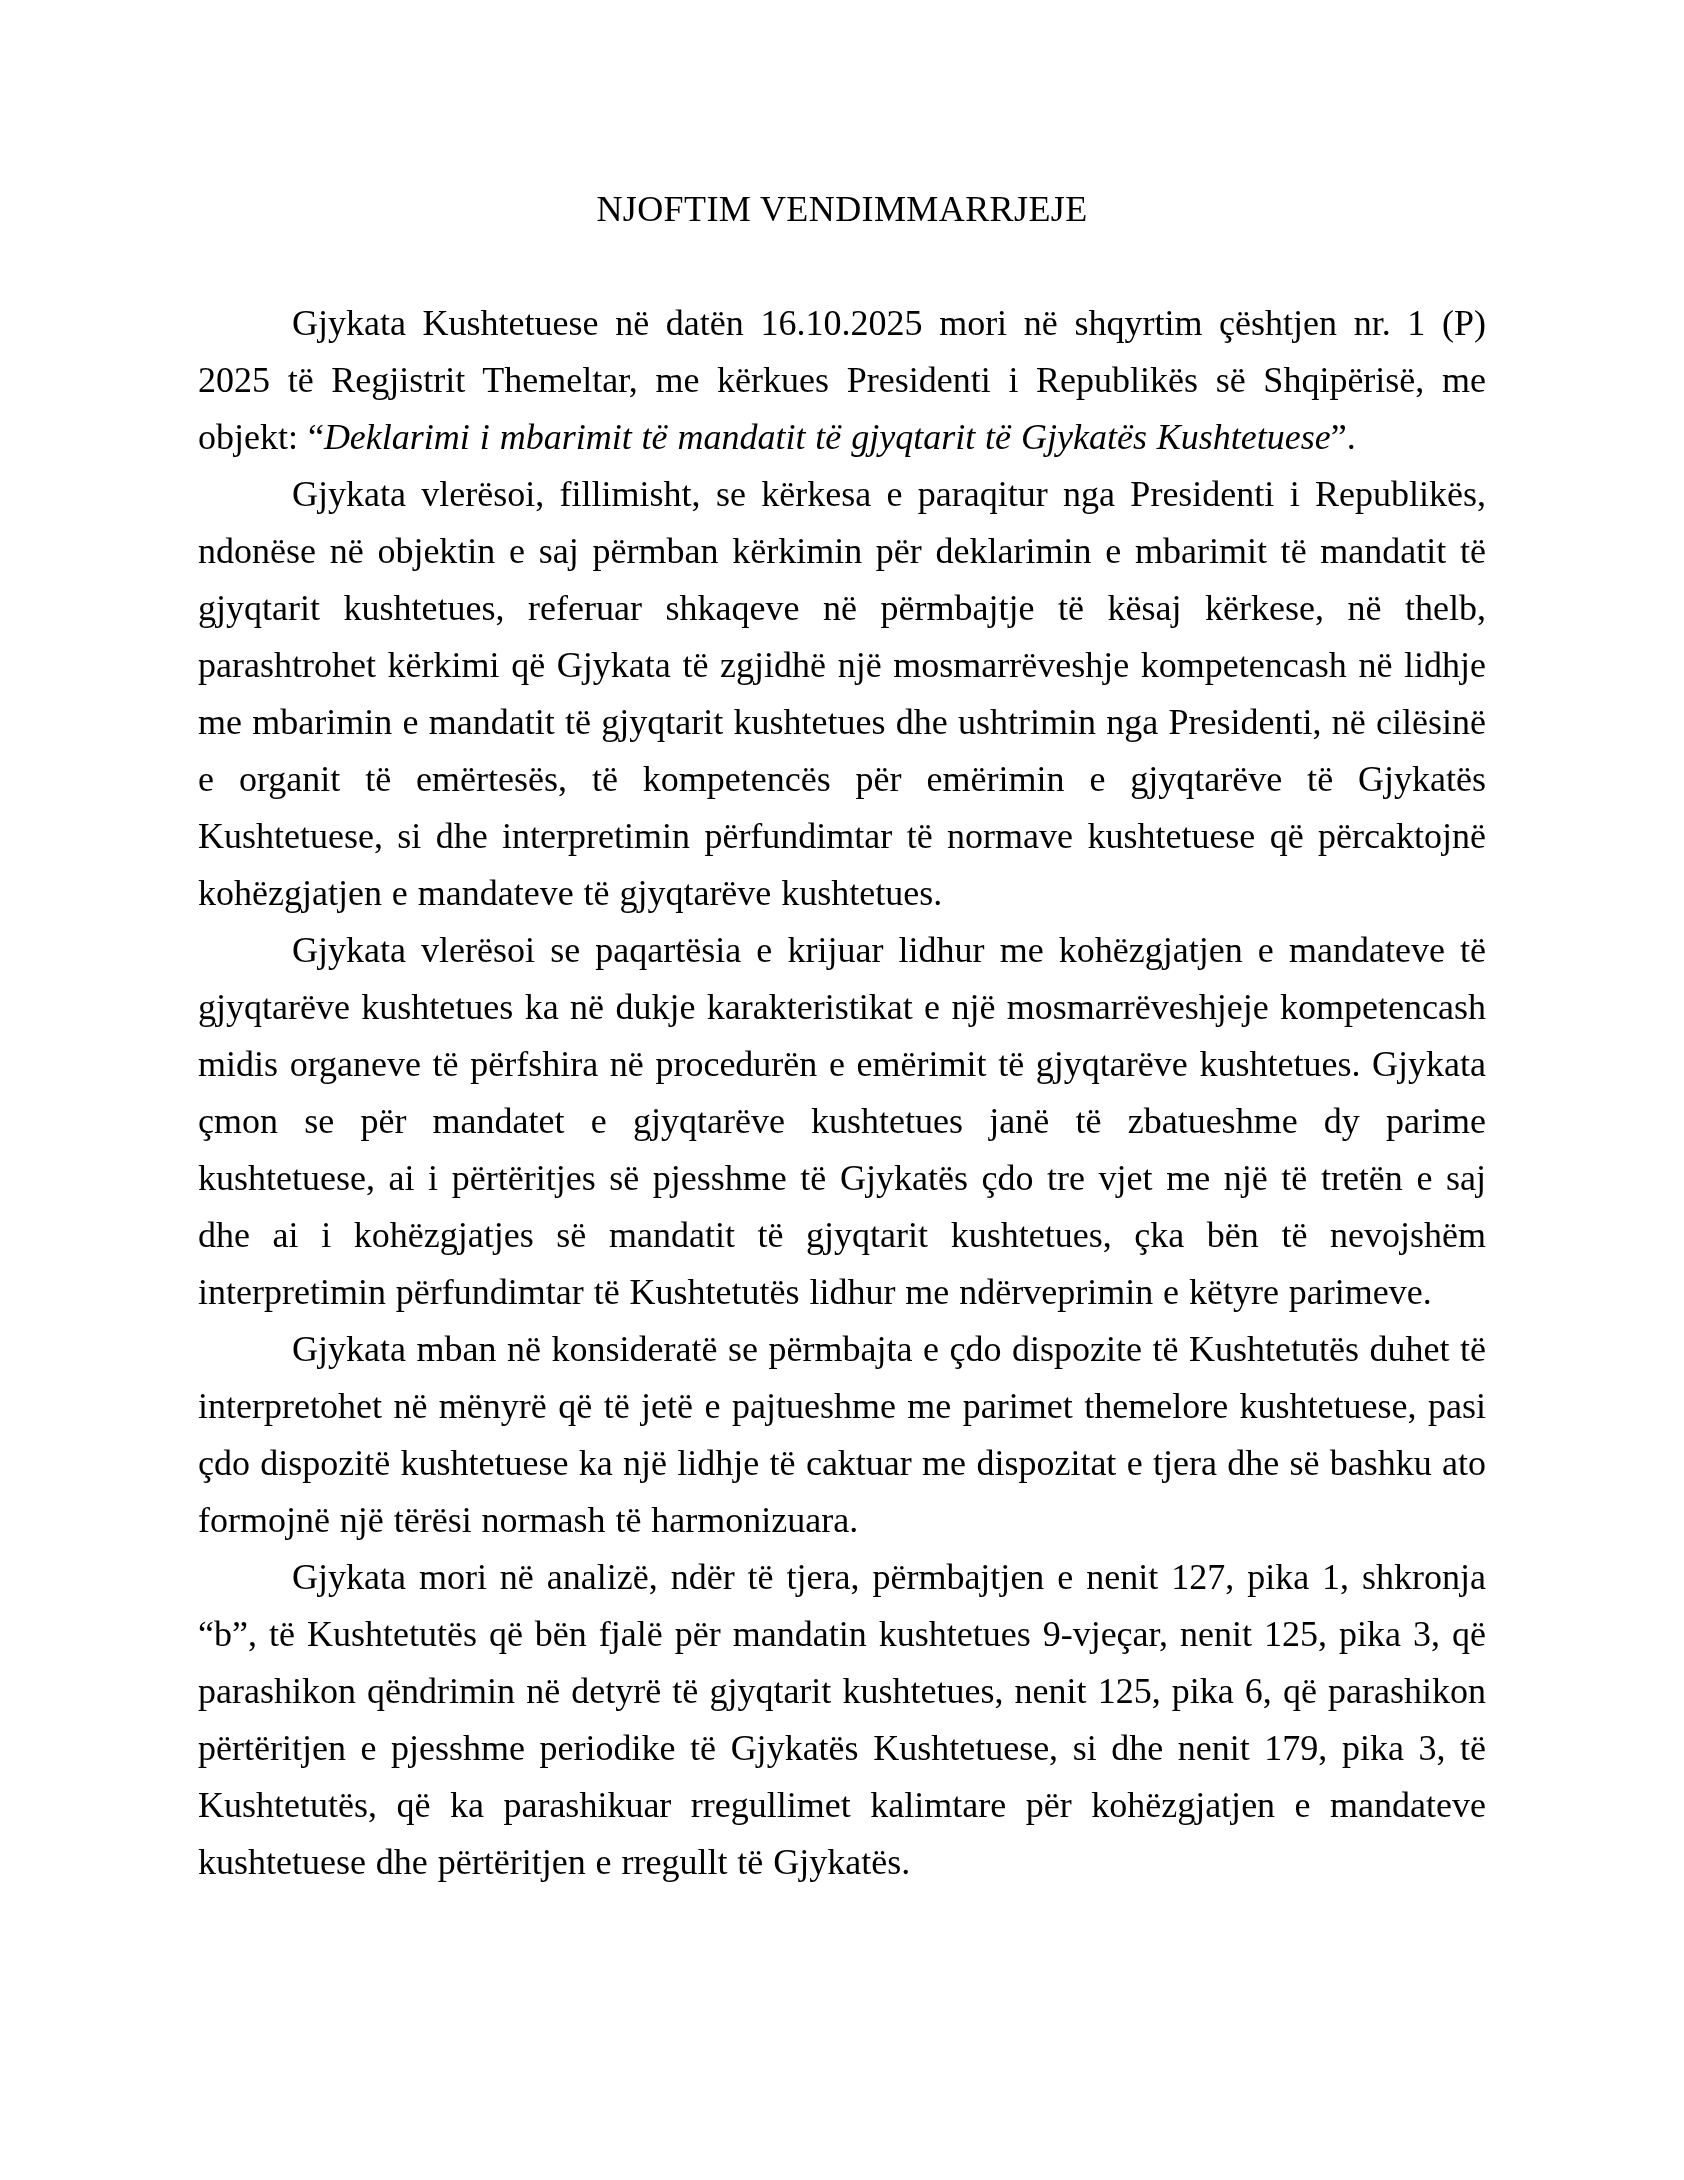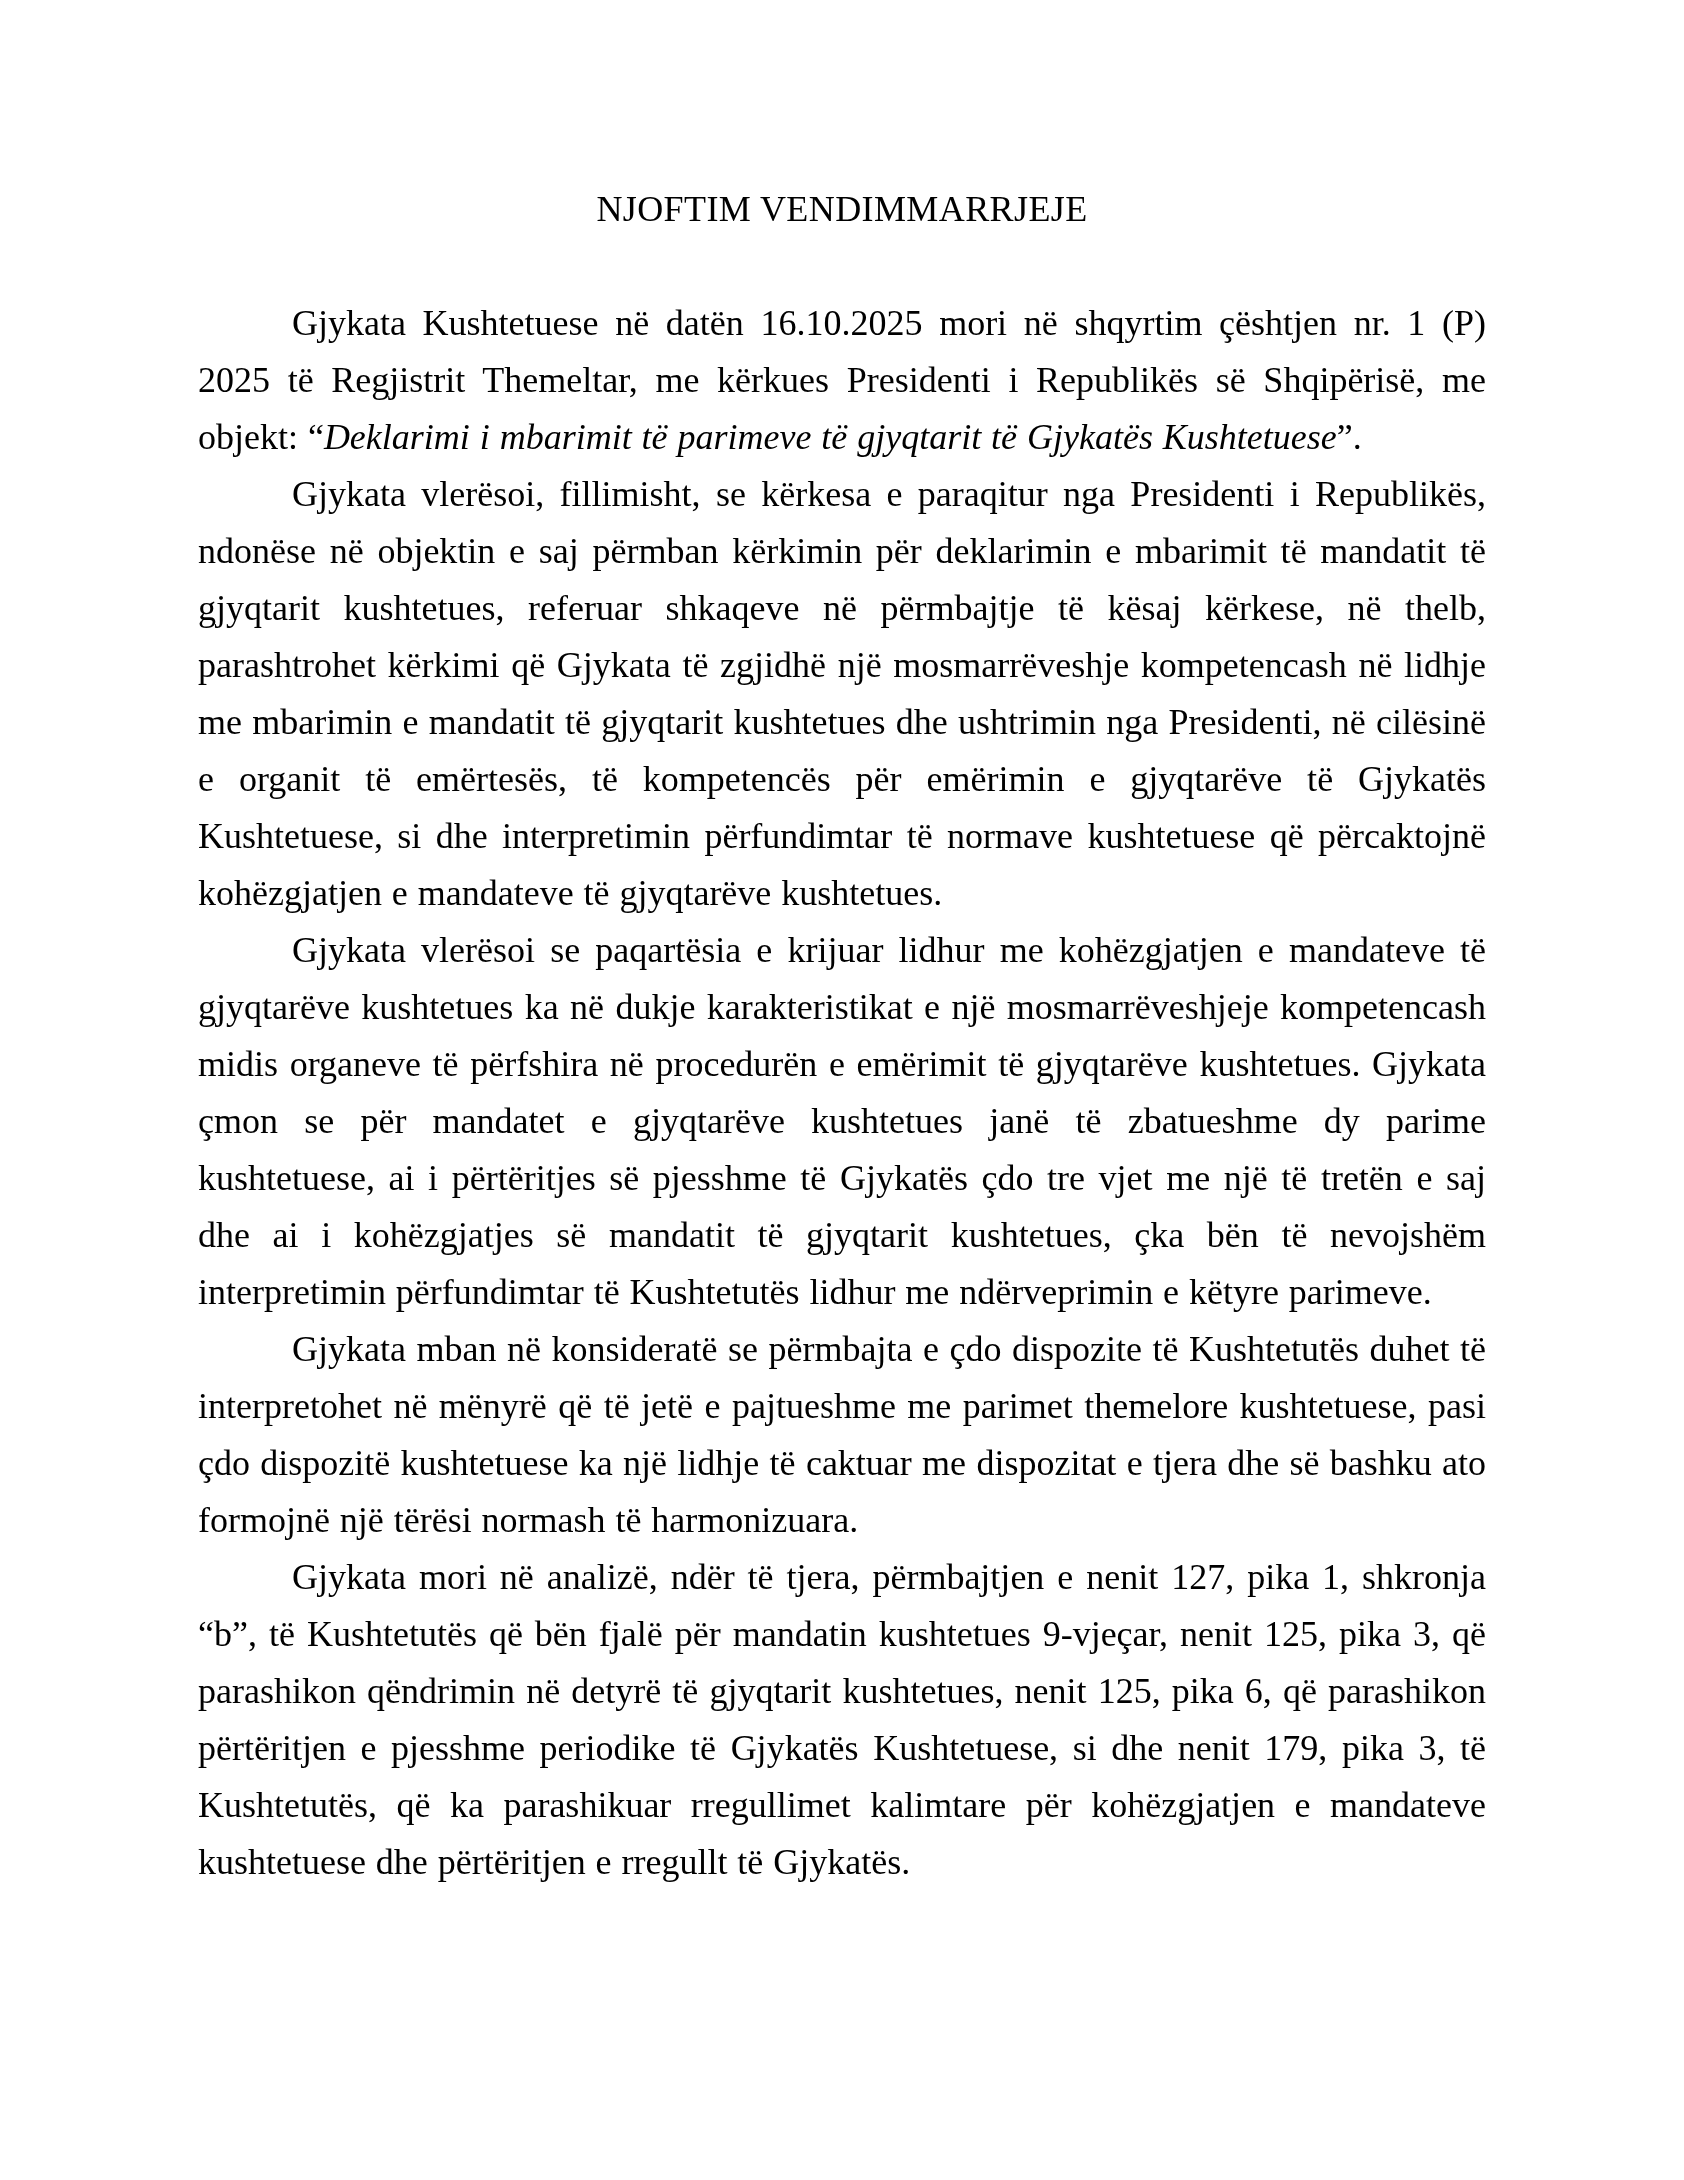--- a/index.html
+++ b/index.html
@@ -43,21 +43,21 @@
     font-style: italic;
   }
 </style>
 </head>
 <body>
 
 <div class="page">
   <div class="content">
     <h1 class="doc-title">NJOFTIM VENDIMMARRJEJE</h1>
     <div>
-        <p class="body-par"><span>Gjykata Kushtetuese në datën 16.10.2025 mori në shqyrtim çështjen nr. 1 (P) 2025 të Regjistrit Themeltar, me kërkues Presidenti i Republikës së Shqipërisë, me objekt: “</span><span class="italic">Deklarimi i mbarimit të parimeve të gjyqtarit të Gjykatës Kushtetuese</span><span>”.</span></p>
+        <p class="body-par"><span>Gjykata Kushtetuese në datën 16.10.2025 mori në shqyrtim çështjen nr. 1 (P) 2025 të Regjistrit Themeltar, me kërkues Presidenti i Republikës së Shqipërisë, me objekt: “</span><span class="italic">Deklarimi i mbarimit të mandatit të gjyqtarit të Gjykatës Kushtetuese</span><span>”.</span></p>
         <p class="body-par"><span>Gjykata vlerësoi, fillimisht, se kërkesa e paraqitur nga Presidenti i Republikës, ndonëse në objektin e saj përmban kërkimin për deklarimin e mbarimit të mandatit të gjyqtarit kushtetues, referuar shkaqeve në përmbajtje të kësaj kërkese, në thelb, parashtrohet kërkimi që Gjykata të zgjidhë një mosmarrëveshje kompetencash në lidhje me mbarimin e mandatit të gjyqtarit kushtetues dhe ushtrimin nga Presidenti, në cilësinë e organit të emërtesës, të kompetencës për emërimin e gjyqtarëve të Gjykatës Kushtetuese, si dhe interpretimin përfundimtar të normave kushtetuese që përcaktojnë kohëzgjatjen e mandateve të gjyqtarëve kushtetues.</span></p>
         <p class="body-par"><span>Gjykata vlerësoi se paqartësia e krijuar lidhur me kohëzgjatjen e mandateve të gjyqtarëve kushtetues ka në dukje karakteristikat e një mosmarrëveshjeje kompetencash midis organeve të përfshira në procedurën e emërimit të gjyqtarëve kushtetues. Gjykata çmon se për mandatet e gjyqtarëve kushtetues janë të zbatueshme dy parime kushtetuese, ai i përtëritjes së pjesshme të Gjykatës çdo tre vjet me një të tretën e saj dhe ai i kohëzgjatjes së mandatit të gjyqtarit kushtetues, çka bën të nevojshëm interpretimin përfundimtar të Kushtetutës lidhur me ndërveprimin e këtyre parimeve.</span></p>
         <p class="body-par"><span>Gjykata mban në konsideratë se përmbajta e çdo dispozite të Kushtetutës duhet të interpretohet në mënyrë që të jetë e pajtueshme me parimet themelore kushtetuese, pasi çdo dispozitë kushtetuese ka një lidhje të caktuar me dispozitat e tjera dhe së bashku ato formojnë një tërësi normash të harmonizuara.</span></p>
         <p class="body-par"><span>Gjykata mori në analizë, ndër të tjera, përmbajtjen e nenit 127, pika 1, shkronja “b”, të Kushtetutës që bën fjalë për mandatin kushtetues 9-vjeçar, nenit 125, pika 3, që parashikon qëndrimin në detyrë të gjyqtarit kushtetues, nenit 125, pika 6, që parashikon përtëritjen e pjesshme periodike të Gjykatës Kushtetuese, si dhe nenit 179, pika 3, të Kushtetutës, që ka parashikuar rregullimet kalimtare për kohëzgjatjen e mandateve kushtetuese dhe përtëritjen e rregullt të Gjykatës.</span></p>
       </div>
   </div>
 </div>
 
 
 </body></html>

